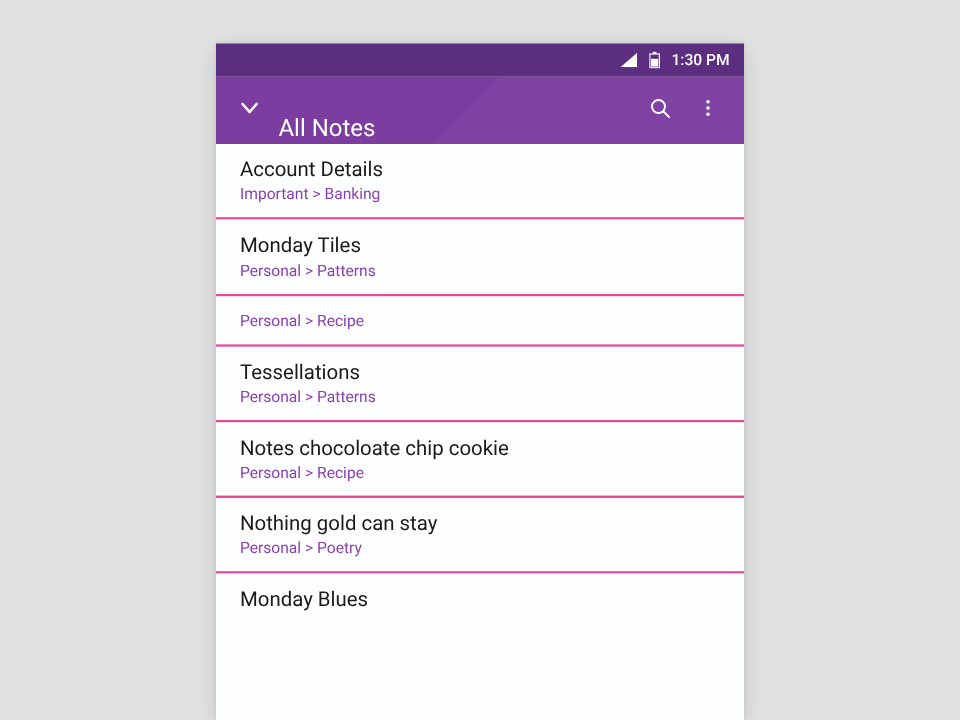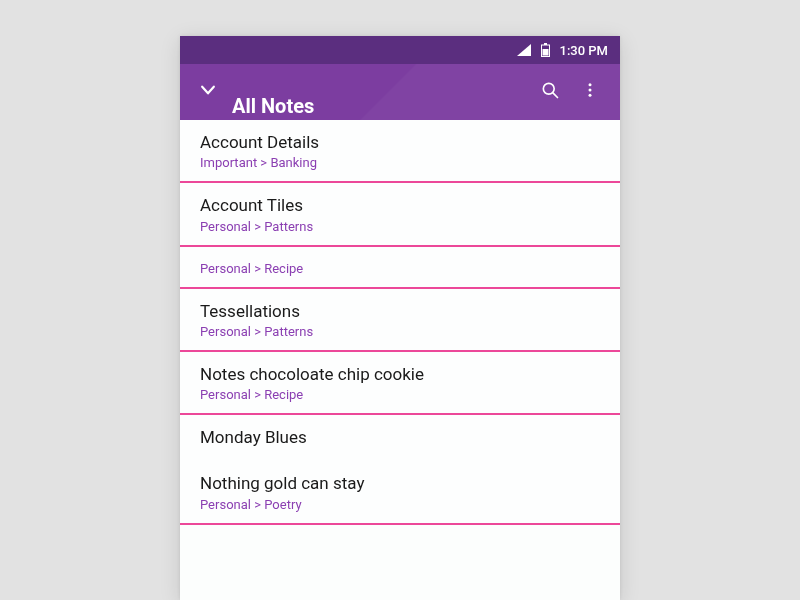--- a/index.html
+++ b/index.html
@@ -49,21 +49,21 @@
     position:absolute;
     right:-40px; top:-60px;
     width:260px; height:260px;
     background: rgba(255,255,255,0.03);
     transform: rotate(45deg);
     pointer-events:none;
   }
   .appbar .chev { margin-right: 14px; cursor:pointer; }
   .appbar .title {
     font-size: 20px;
-    font-weight: 700;
+    font-weight: 400;
     flex: 1;
     margin-top: 27px;
   }
   .appbar .iconbtn {
     width: 40px; height: 40px;
     display:flex; align-items:center; justify-content:center;
     cursor:pointer;
   }
   .list {
     flex: 1;
@@ -135,37 +135,37 @@
       </span>
     </div>
   </div>
 
   <div class="list">
     <div class="row">
       <div class="t">Account Details</div>
       <div class="p">Important &gt; Banking</div>
     </div>
     <div class="row">
-      <div class="t">Account Tiles</div>
+      <div class="t">Monday Tiles</div>
       <div class="p">Personal &gt; Patterns</div>
     </div>
     <div class="row">
       <div class="p">Personal &gt; Recipe</div>
     </div>
     <div class="row">
       <div class="t">Tessellations</div>
       <div class="p">Personal &gt; Patterns</div>
     </div>
     <div class="row">
       <div class="t">Notes chocoloate chip cookie</div>
       <div class="p">Personal &gt; Recipe</div>
     </div>
+    <div class="row">
+      <div class="t">Nothing gold can stay</div>
+      <div class="p">Personal &gt; Poetry</div>
+    </div>
     <div class="row" style="border-bottom:none;">
       <div class="t">Monday Blues</div>
       <div class="p"></div>
-    </div>
-    <div class="row">
-      <div class="t">Nothing gold can stay</div>
-      <div class="p">Personal &gt; Poetry</div>
     </div>
   </div>
 
 </div>
 
 </body></html>

